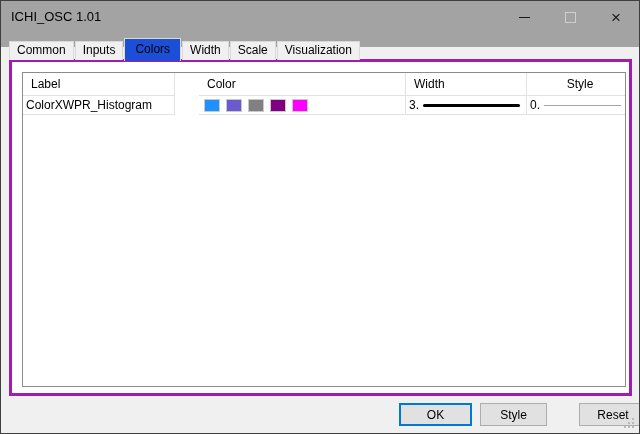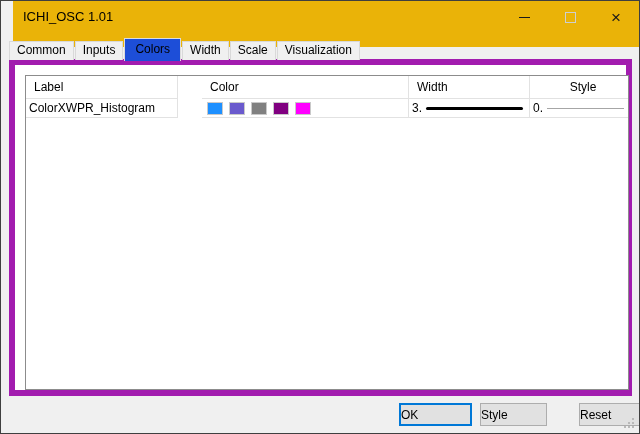--- a/index.html
+++ b/index.html
@@ -12,22 +12,22 @@
   .window {
     position: relative;
     width: 640px; height: 434px;
     box-sizing: border-box;
     border: 1px solid #3f3f3f;
     background: #f0f0f0;
     overflow: hidden;
   }
   
   .titlebar {
-    position: absolute; left: 12px; top: 0; right: 0; height: 46px;
-    background: #eab308;
+    position: absolute; left: 0; top: 0; right: 0; height: 46px;
+    background: #a3a3a3;
   }
   .title {
     position: absolute; left: 10px; top: 0; height: 32px;
     line-height: 32px; font-size: 13px; color: #000;
     white-space: nowrap;
   }
   .controls { position: absolute; top: 0; right: 0; height: 32px; display: flex; }
   .ctrl {
     width: 46px; height: 32px;
     display: flex; align-items: center; justify-content: center;
@@ -57,21 +57,21 @@
     background: #1d4ed8;
     border: 1px solid #dcdcdc; border-bottom: none;
     margin-bottom: -1px;
   }
   
   .panel {
     position: absolute; left: 8px; top: 58px;
     width: 623px; height: 337px;
     box-sizing: border-box;
     background: #ffffff;
-    border: 6px solid #a21caf;
+    border: 3px solid #a21caf;
     z-index: 1;
   }
   
   .ptable {
     position: absolute; left: 10px; top: 10px;
     width: 604px; height: 315px;
     box-sizing: border-box;
     border: 1px solid #8c8c8c;
     background: #fff;
   }
@@ -114,21 +114,21 @@
     position: absolute; top: 402px; left: 398px;
     display: flex; gap: 8px; align-items: center;
   }
   .btn {
     box-sizing: border-box;
     height: 23px;
     background: #e1e1e1;
     border: 1px solid #adadad;
     font-family: "Liberation Sans", "DejaVu Sans", sans-serif;
     font-size: 12px; color: #000;
-    text-align: left;
+    text-align: center;
     padding: 0;
   }
   .btn-ok { width: 73px; border: 2px solid #0078d7; }
   .btn-cancel { width: 67px; }
   .btn-reset { width: 68px; margin-left: 24px; }
   
   .grip { position: absolute; right: 4px; bottom: 4px; width: 11px; height: 11px; }
   .grip::before {
     content: ""; position: absolute; left: 0; top: 0;
     width: 2px; height: 2px; background: transparent;

